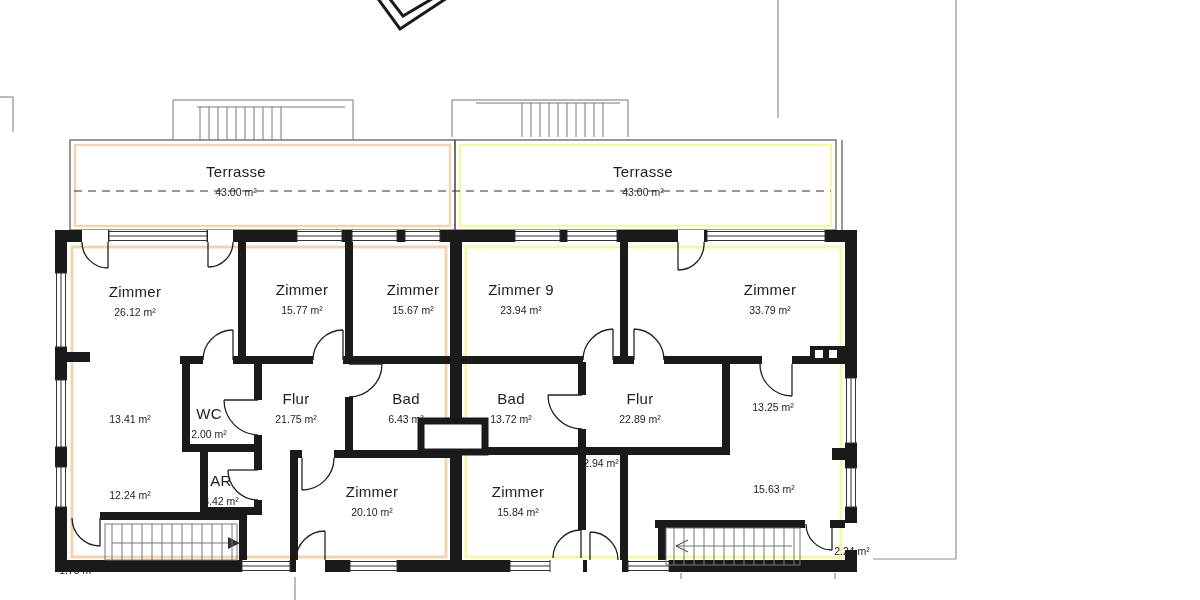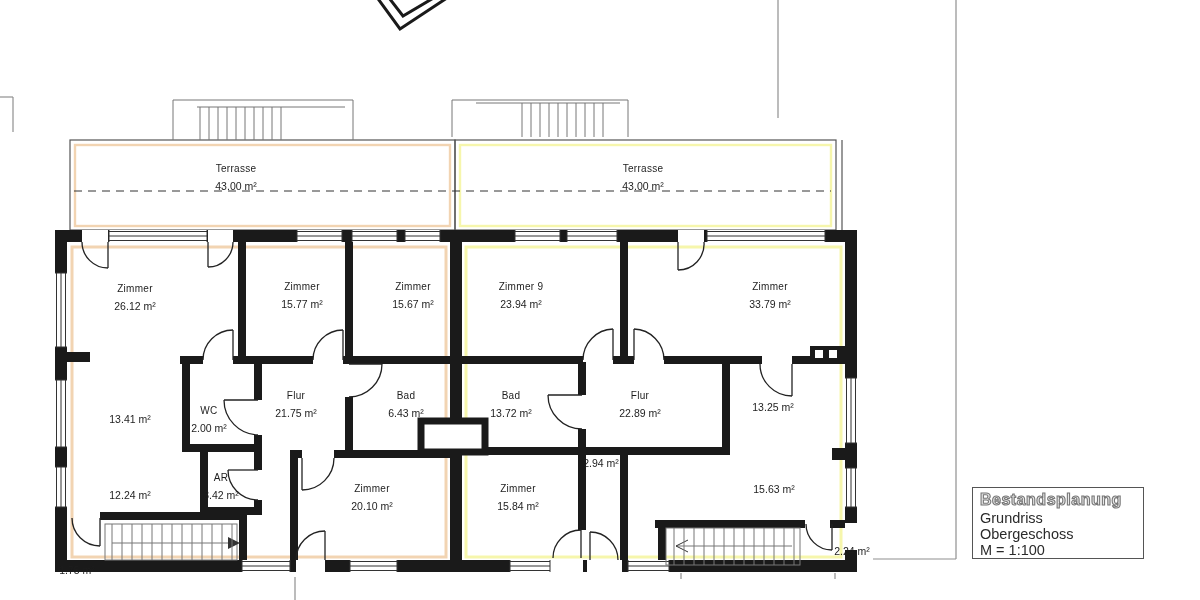--- a/index.html
+++ b/index.html
@@ -14,21 +14,21 @@
   .stairline{stroke:#777;stroke-width:1;fill:none;}
   .door{stroke:#222;stroke-width:1.3;fill:none;}
   .bound{stroke:#8f8f8f;stroke-width:1.2;fill:none;}
   .dash{stroke:#333;stroke-width:1;stroke-dasharray:8 6;fill:none;}
   .chev{stroke:#1a1a1a;stroke-width:3;fill:none;}
   .hlL{stroke:var(--left-accent,#f2d4b2);stroke-width:3;fill:none;}
   .hlL2{stroke:var(--left-accent,#f2d4b2);stroke-width:2.4;fill:none;}
   .hlR{stroke:var(--right-accent,#f6f6ac);stroke-width:3;fill:none;}
   .hlR2{stroke:var(--right-accent,#f6f6ac);stroke-width:2.4;fill:none;}
   .lbl{position:absolute;transform:translateX(-50%);text-align:center;line-height:1.22;white-space:nowrap;}
-  .lbl .nm{font-size:10px;letter-spacing:.3px;}
+  .lbl .nm{font-size:15px;letter-spacing:.3px;}
   .lbl .ar{font-size:10.5px;margin-top:5px;}
   .dim{font-size:10.5px;}
   .titleblock{
     position:absolute;left:972px;top:487px;width:172px;height:72px;
     border:1.5px solid #555;background:#fff;padding:3px 7px;box-sizing:border-box;
   }
   .tb1{font-size:16px;font-weight:bold;letter-spacing:.5px;color:#e9e9e9;-webkit-text-stroke:1.1px #777;}
   .tb2{font-size:14.5px;color:#2a2a2a;margin-top:1px;}
   .tb3{font-size:14.5px;color:#2a2a2a;}
 </style>
@@ -404,19 +404,14 @@
 </div>
 
 <div class="lbl dim" style="left:130px;top:413px">13.41 m²</div>
 <div class="lbl dim" style="left:130px;top:489px">12.24 m²</div>
 <div class="lbl dim" style="left:77px;top:564px">1.75 m²</div>
 <div class="lbl dim" style="left:773px;top:401px">13.25 m²</div>
 <div class="lbl dim" style="left:601px;top:457px">2.94 m²</div>
 <div class="lbl dim" style="left:774px;top:483px">15.63 m²</div>
 <div class="lbl dim" style="left:852px;top:545px">2.24 m²</div>
 
-<div class="titleblock">
-  <div class="tb1">Bestandsplanung</div>
-  <div class="tb2">Grundriss Obergeschoss</div>
-  <div class="tb3">M = 1:100</div>
-</div>
 
 </div>
 
 </body></html>

